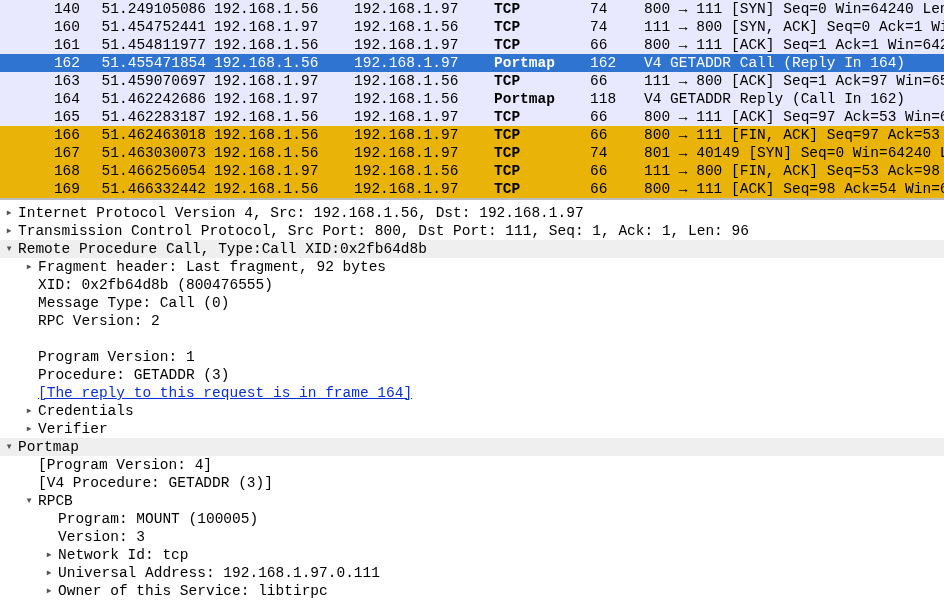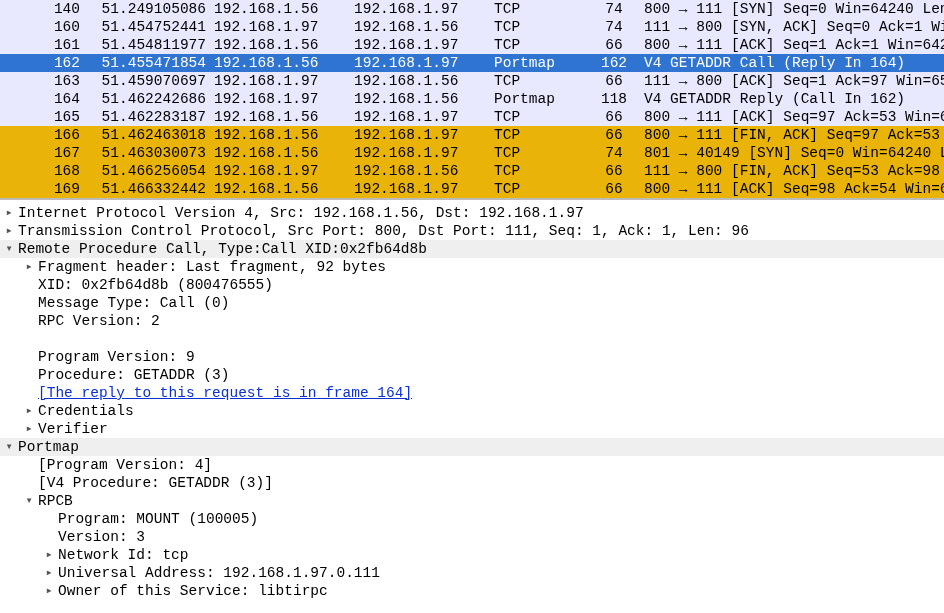--- a/index.html
+++ b/index.html
@@ -20,22 +20,22 @@
   }
   .packet-row {
     display: flex;
     height: 18px;
     white-space: pre;
   }
   .packet-row .col-no    { width: 80px;  text-align: right; padding-right: 6px; }
   .packet-row .col-time  { width: 120px; text-align: right; }
   .packet-row .col-src   { width: 140px; text-align: left; padding-left: 8px; }
   .packet-row .col-dst   { width: 140px; text-align: left; padding-left: 0px; }
-  .packet-row .col-proto { width: 96px;  text-align: left; padding-left: 0px; }
-  .packet-row .col-len   { width: 48px;  text-align: center; }
+  .packet-row .col-proto { width: 96px;  text-align: left; padding-left: 0px; font-weight: bold; }
+  .packet-row .col-len   { width: 48px;  text-align: left; }
   .packet-row .col-info  { flex: 1;      text-align: left; padding-left: 6px; overflow: hidden; }
   .bg-lavender { background: #e8e8ff; }
   .bg-gray     { background: #eab308; }
   .bg-selected { background: #2f74d0; color: #fff; }
 
   .details-pane {
     padding: 4px 0 0 0;
   }
   .tree-line {
     display: flex;
@@ -77,21 +77,21 @@
   </div>
 <div class="details-pane" id="details-pane">
     <div class="tree-line indent-0"><span class="arrow">▸</span><span>Internet Protocol Version 4, Src: 192.168.1.56, Dst: 192.168.1.97</span></div>
     <div class="tree-line indent-0"><span class="arrow">▸</span><span>Transmission Control Protocol, Src Port: 800, Dst Port: 111, Seq: 1, Ack: 1, Len: 96</span></div>
     <div class="tree-line indent-0 tree-header"><span class="arrow">▾</span><span>Remote Procedure Call, Type:Call XID:0x2fb64d8b</span></div>
     <div class="tree-line indent-1"><span class="arrow">▸</span><span>Fragment header: Last fragment, 92 bytes</span></div>
     <div class="tree-line indent-1"><span class="arrow blank"> </span><span>XID: 0x2fb64d8b (800476555)</span></div>
     <div class="tree-line indent-1"><span class="arrow blank"> </span><span>Message Type: Call (0)</span></div>
     <div class="tree-line indent-1"><span class="arrow blank"> </span><span>RPC Version: 2</span></div>
     <div class="tree-line indent-1"><span class="arrow blank"> </span></div>
-    <div class="tree-line indent-1"><span class="arrow blank"> </span><span>Program Version: 9</span></div>
+    <div class="tree-line indent-1"><span class="arrow blank"> </span><span>Program Version: 1</span></div>
     <div class="tree-line indent-1"><span class="arrow blank"> </span><span>Procedure: GETADDR (3)</span></div>
     <div class="tree-line indent-1"><span class="arrow blank"> </span><span class="link">[The reply to this request is in frame 164]</span></div>
     <div class="tree-line indent-1"><span class="arrow">▸</span><span>Credentials</span></div>
     <div class="tree-line indent-1"><span class="arrow">▸</span><span>Verifier</span></div>
     <div class="tree-line indent-0 tree-header"><span class="arrow">▾</span><span>Portmap</span></div>
     <div class="tree-line indent-1"><span class="arrow blank"> </span><span>[Program Version: 4]</span></div>
     <div class="tree-line indent-1"><span class="arrow blank"> </span><span>[V4 Procedure: GETADDR (3)]</span></div>
     <div class="tree-line indent-1"><span class="arrow">▾</span><span>RPCB</span></div>
     <div class="tree-line indent-2"><span class="arrow blank"> </span><span>Program: MOUNT (100005)</span></div>
     <div class="tree-line indent-2"><span class="arrow blank"> </span><span>Version: 3</span></div>

